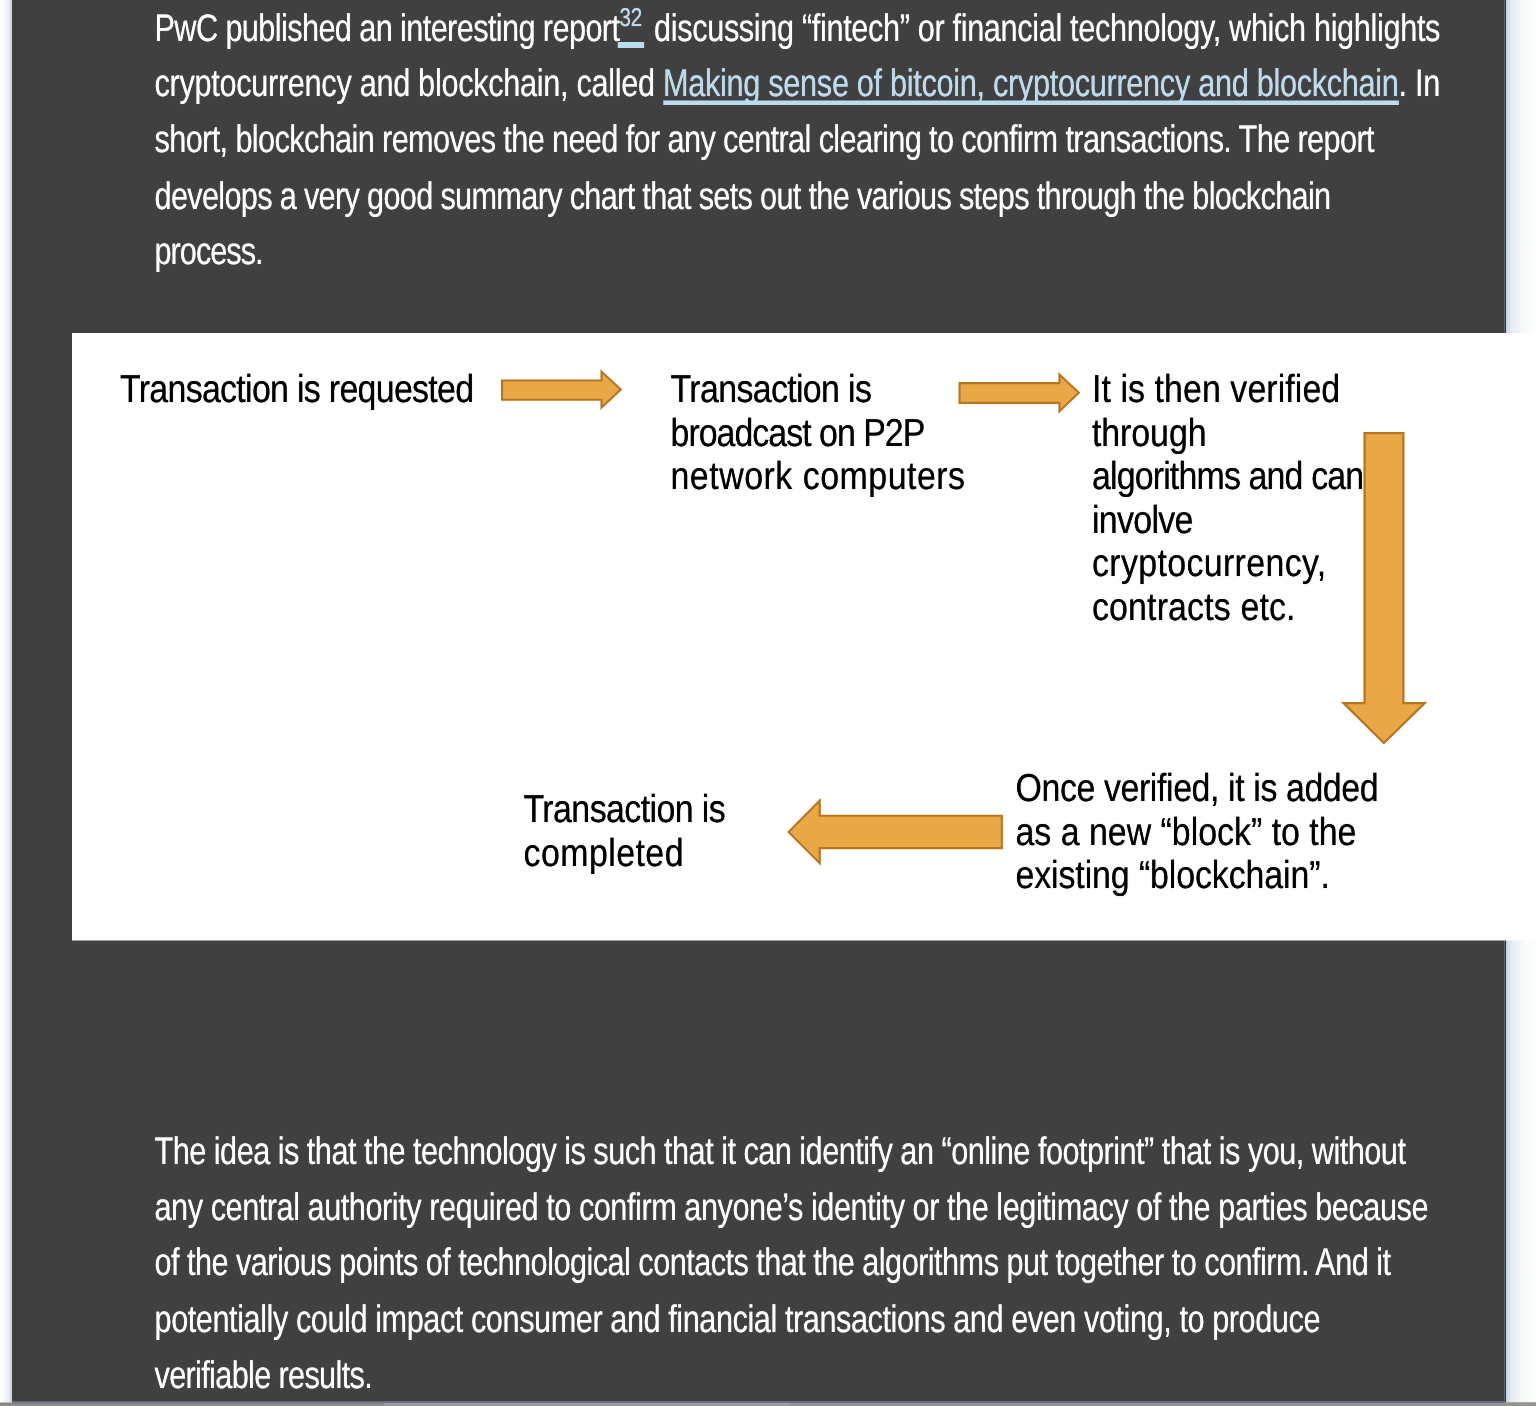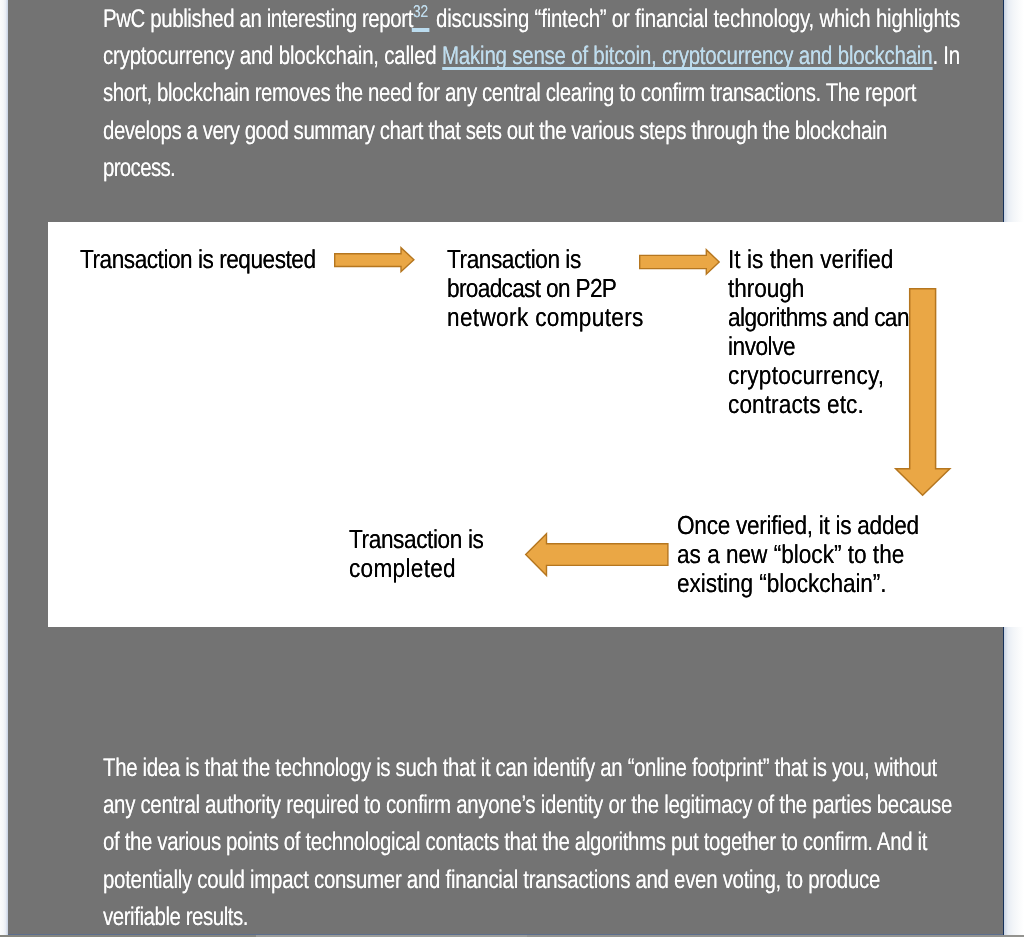--- a/index.html
+++ b/index.html
@@ -1,19 +1,19 @@
 <!DOCTYPE html>
 <html><head>
 <meta charset="utf-8">
 <title>Slide</title>
 <style>
   html,body{margin:0;padding:0;}
   body{width:1024px;height:937px;overflow:hidden;background:#f4f5f6;
        font-family:"Liberation Sans",sans-serif;-webkit-font-smoothing:antialiased;text-rendering:geometricPrecision;}
-  .slide{position:absolute;left:8px;top:0;width:995px;height:935px;background:#737373;}
+  .slide{position:absolute;left:8px;top:0;width:995px;height:935px;background:#404040;}
   .scrollstrip{position:absolute;left:0;top:935px;width:1024px;height:2px;background:#86867f;}
   .scrollblend{position:absolute;left:8px;top:934px;width:995px;height:1px;background:#5c6e8e;z-index:5;}
   .scrollstrip .thumb{position:absolute;left:256px;top:0;width:271px;height:2px;background:#9d9d99;}
   .scrollstrip .thumb2{position:absolute;left:527px;top:0;width:497px;height:2px;background:#93938f;}
   .leftgutter{position:absolute;left:0;top:0;width:8px;height:935px;
               background:linear-gradient(to right,#fafbfc 0%,#f5f7f9 40%,#eaeef5 70%,#c5d0e2 100%);}
   .rightgutter{position:absolute;left:1003px;top:0;width:21px;height:935px;border-left:0.5px solid #17315a;box-sizing:border-box;
               background:linear-gradient(to right,#c8d3e3 0%,#e8edf4 20%,#f2f5f8 45%,#fafbfc 75%,#ffffff 100%);}
 
   

